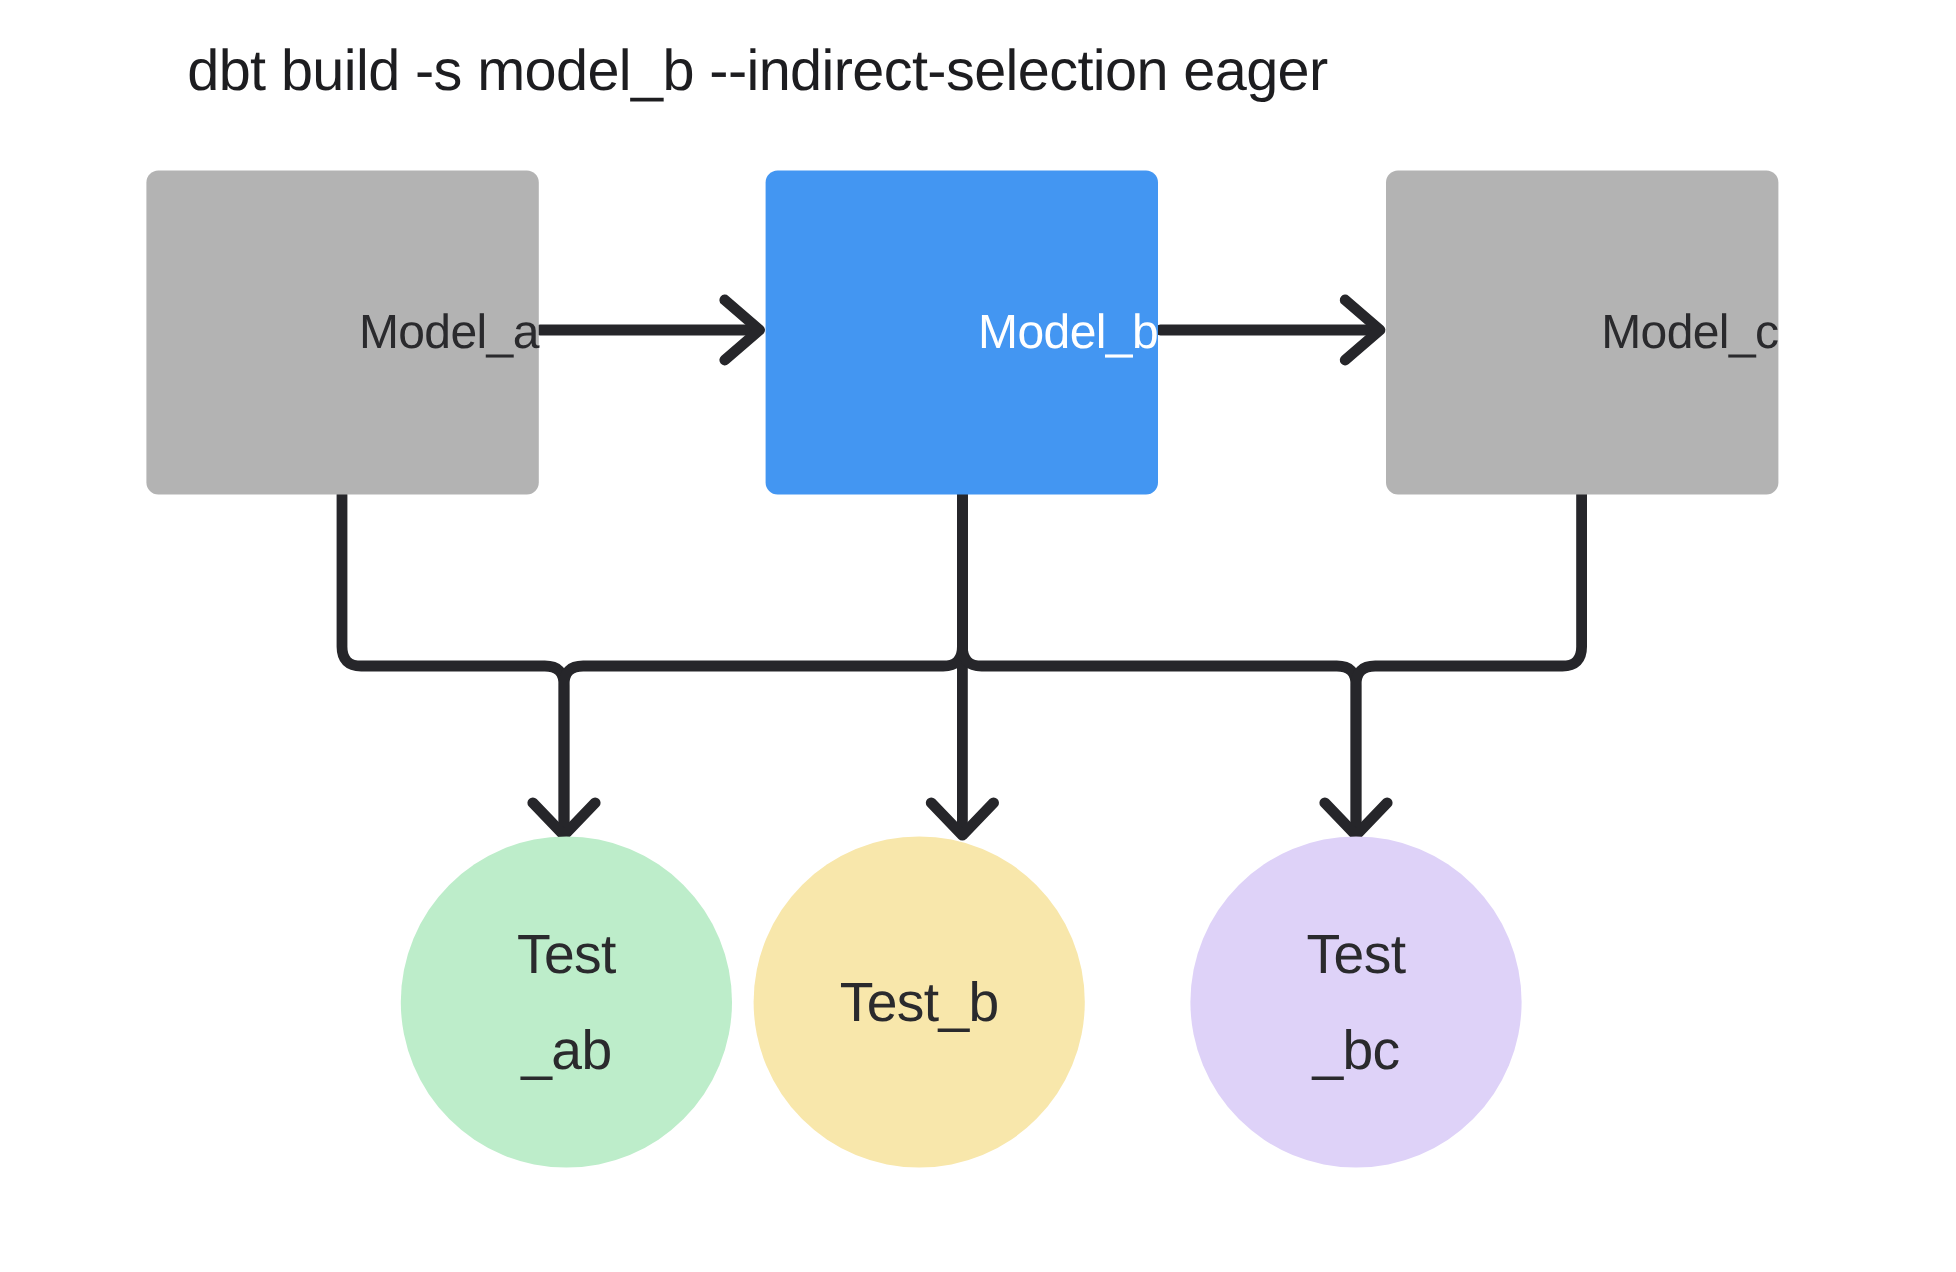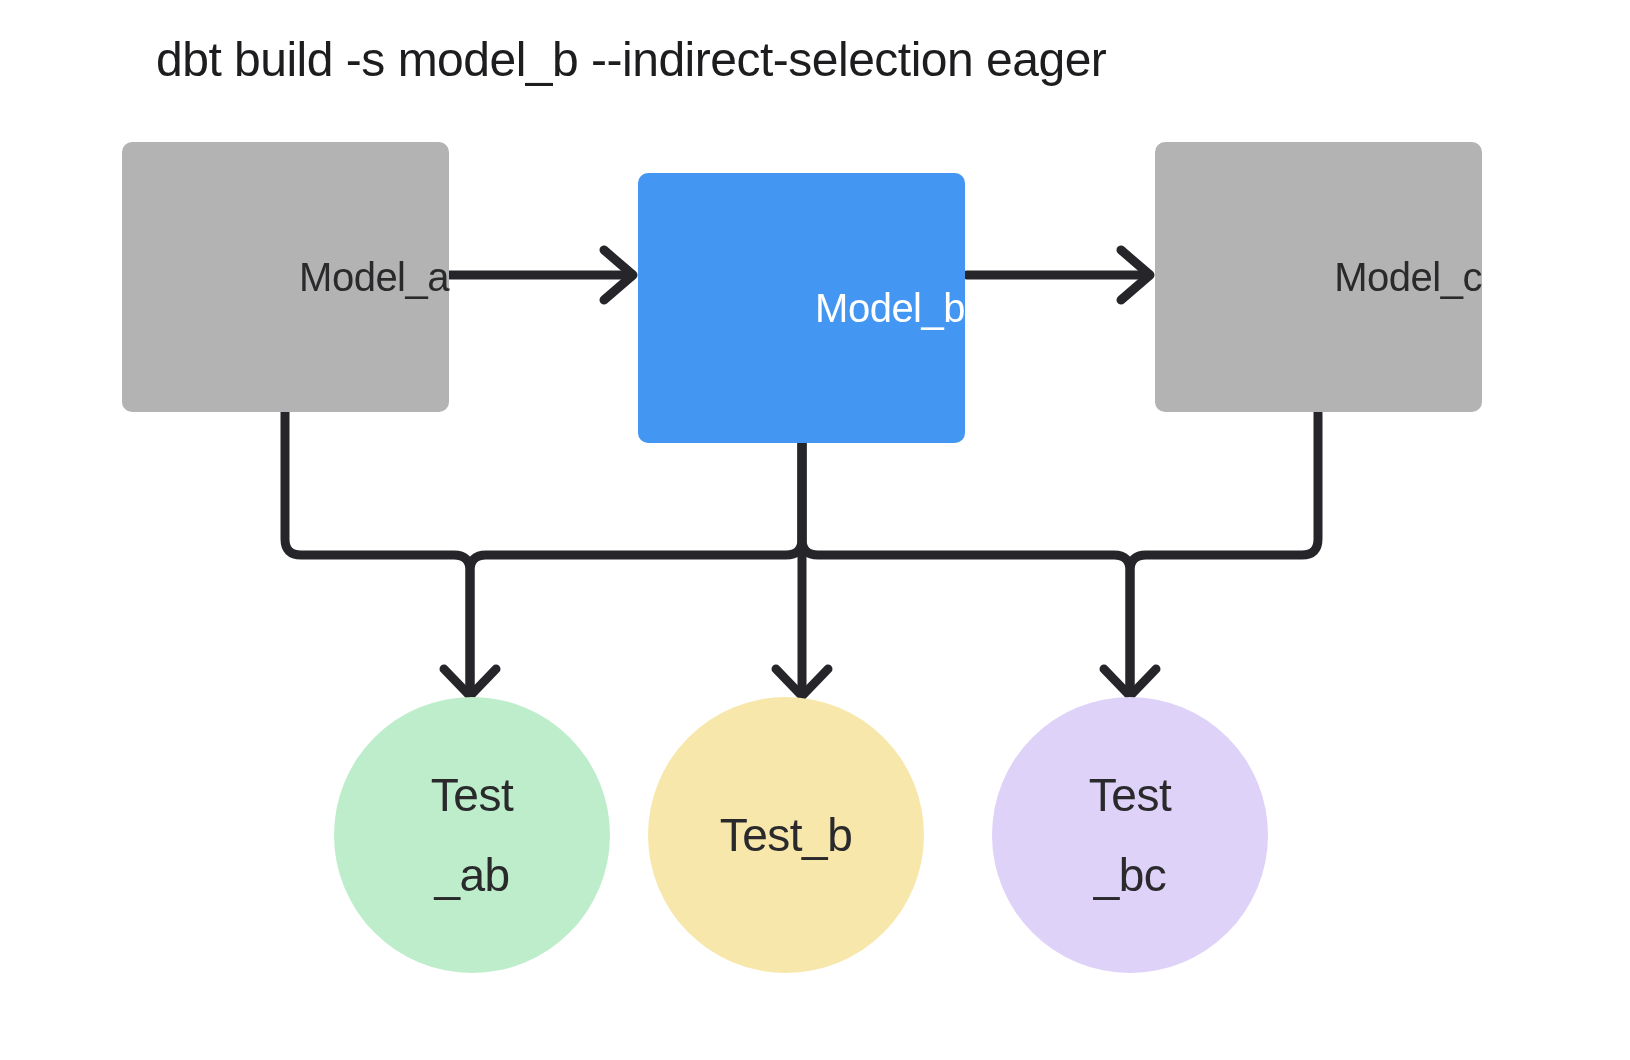--- a/index.html
+++ b/index.html
@@ -56,41 +56,41 @@
     display: flex;
     align-items: center;
     justify-content: flex-end;
     font-size: 40px;
     font-weight: 500;
     letter-spacing: -0.5px;
     color: var(--color-text-dark);
     background: var(--color-model-default);
   }
   .node-model.model-a { left: 122px; }
-  .node-model.model-b { left: 638px; background: var(--color-model-selected); color: var(--color-text-light); margin-top: 31px; }
+  .node-model.model-b { left: 638px; background: var(--color-model-selected); color: var(--color-text-light); }
   .node-model.model-c { left: 1155px; padding-left: 43px; }
   .node-test {
     position: absolute;
     top: 697px;
     width: 276px;
     height: 276px;
     border-radius: 50%;
     display: flex;
     flex-direction: column;
     align-items: center;
     justify-content: center;
     text-align: center;
     font-size: 46px;
     font-weight: 500;
     letter-spacing: -0.5px;
     line-height: 80px;
     color: var(--color-text-dark);
   }
   .node-test.test-ab { left: 334px; background: var(--color-test-ab); }
-  .node-test.test-b  { left: 648px; background: var(--color-test-b); }
+  .node-test.test-b  { left: 628px; background: var(--color-test-b); }
   .node-test.test-bc { left: 992px; background: var(--color-test-bc); }
 </style>
 </head>
 <body>
 
 <div class="canvas">
 
   <div class="title">dbt build -s model_b --indirect-selection eager</div>
 
   <svg class="edges" viewBox="0 0 1630 1060" aria-hidden="true">

